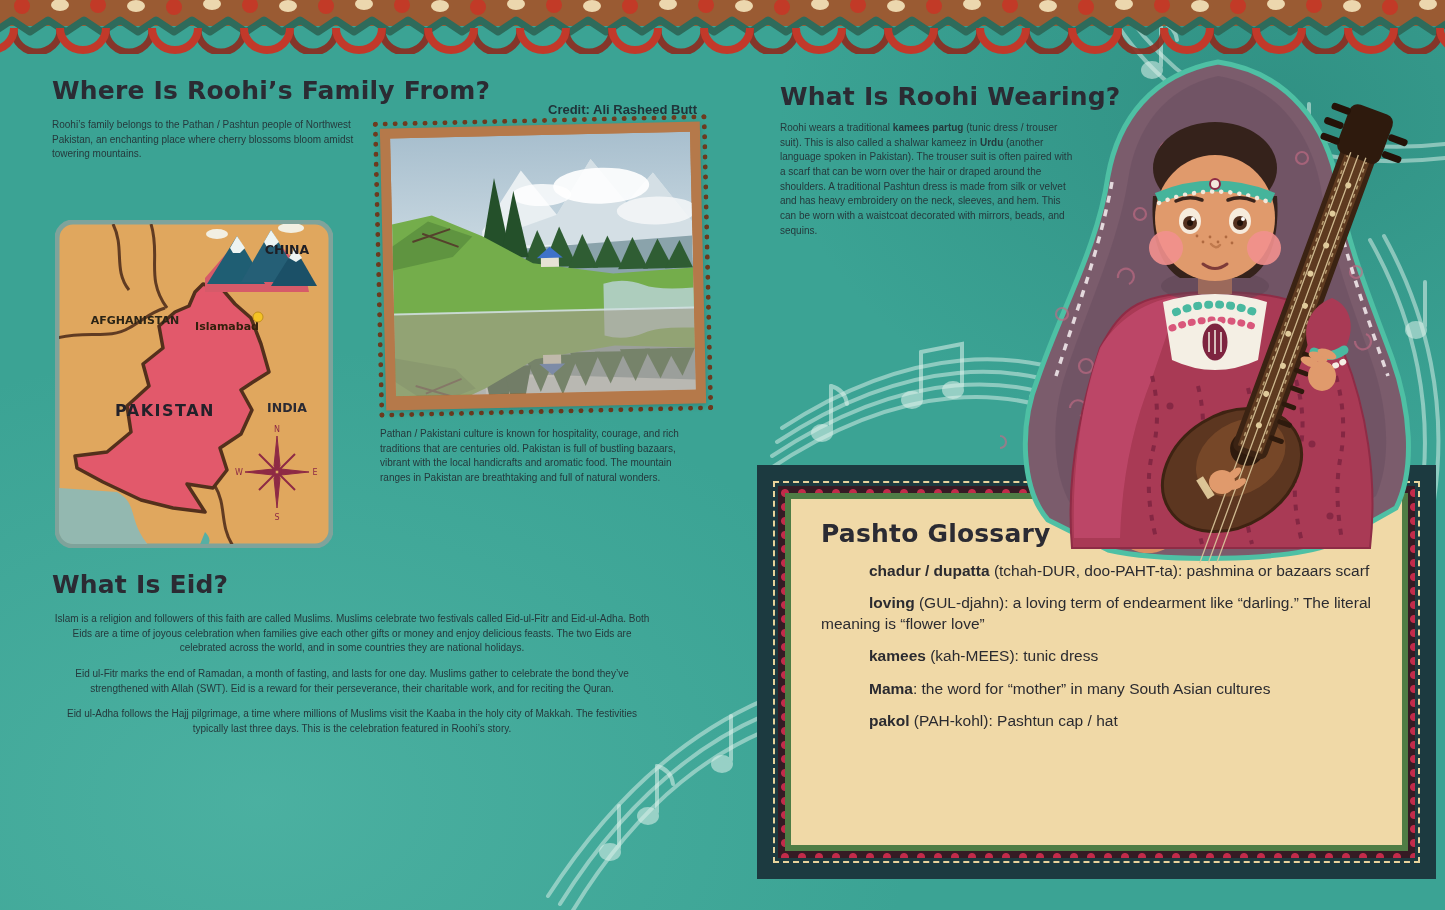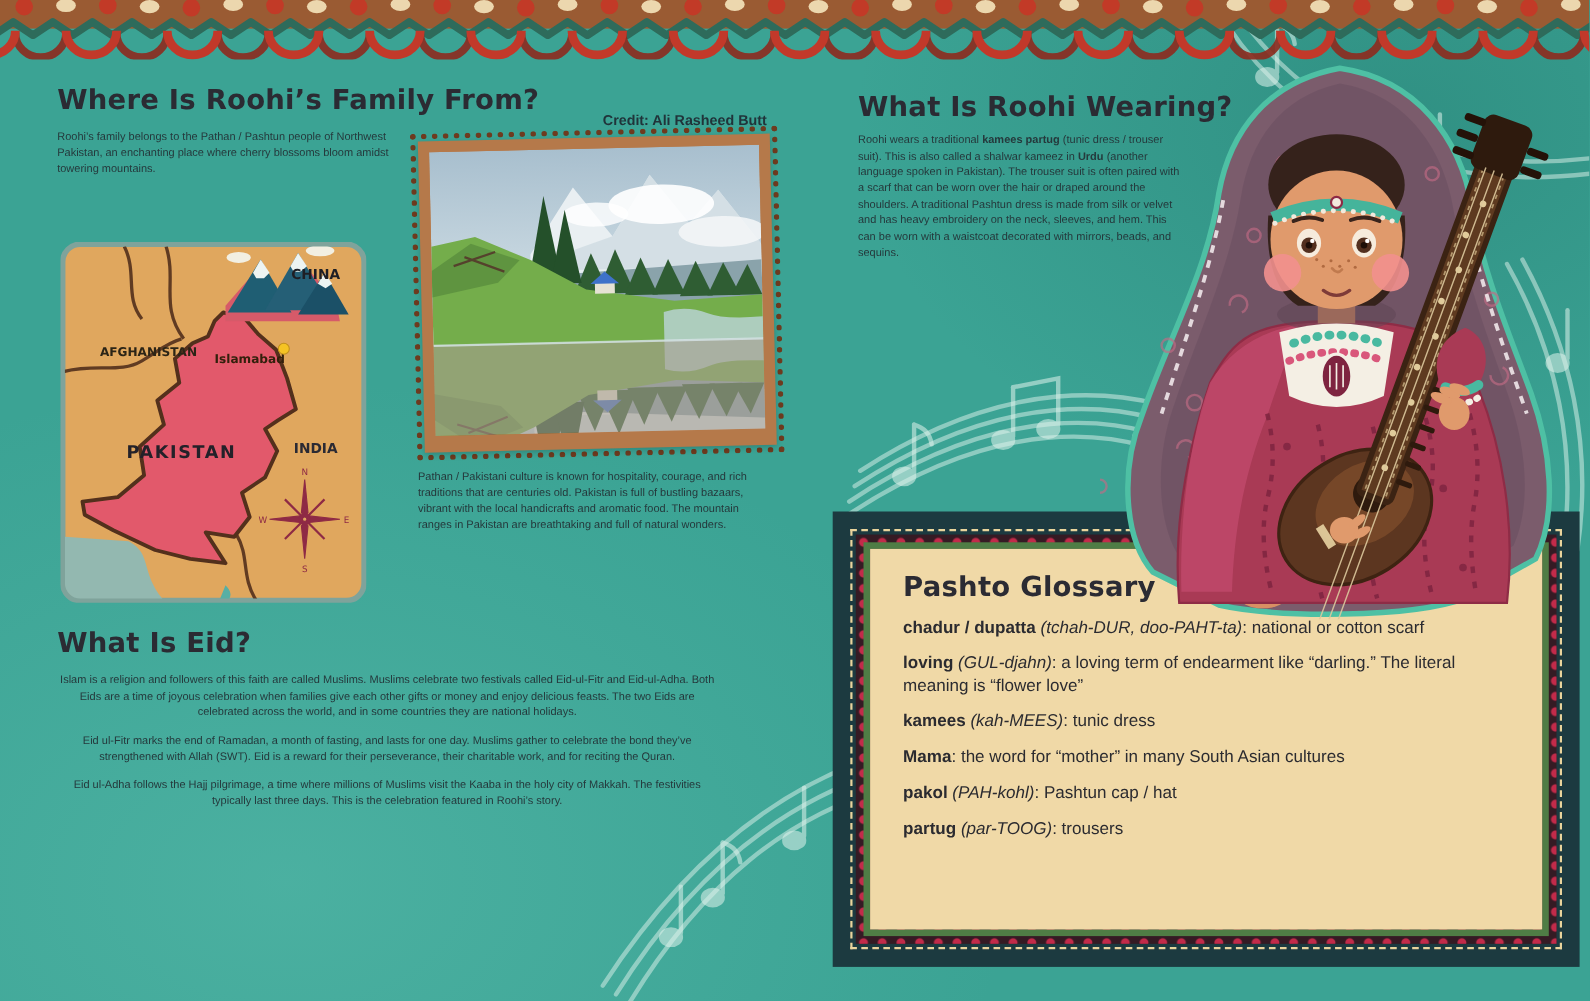--- a/index.html
+++ b/index.html
@@ -47,22 +47,22 @@
   #glossary-box{left:757px;top:465px;width:679px;height:414px;background:#1C3A40;padding:16px;box-sizing:border-box;z-index:3;}
   .g-lace{border:2px dashed #E9D49C;padding:3px;height:100%;box-sizing:border-box;}
   .g-dots{
     background:#351B24;
     background-image:radial-gradient(circle at 7px 7px, #C22B4A 3.5px, rgba(0,0,0,0) 4.5px);
     background-size:17px 14px;padding:7px;height:100%;box-sizing:border-box;}
   .g-green{border:6px solid #4F7D45;height:100%;box-sizing:border-box;}
   .g-paper{background:#F0D9A7;height:100%;box-sizing:border-box;padding:20px 30px 4px 30px;}
   #glossary-title{font-size:25px;margin:0 0 13px 0;}
   .g-entry{font-size:15.5px;line-height:1.32;margin-bottom:12px;color:#2B2B30;}
-  .g-term{font-weight:bold;}
-  .g-pron{font-style:italic;}
+  .g-term{font-weight:bold;margin-left:48px;}
+  .g-pron{}
 
   
   #music-notes{left:0;top:0;width:1445px;height:910px;z-index:1;pointer-events:none;}
   #roohi-illustration{left:1000px;top:46px;width:445px;height:517px;z-index:4;pointer-events:none;}
 </style>
 </head>
 <body>
 
 <svg id="music-notes" class="abs" viewBox="0 0 1445 910" fill="none">
   <g stroke="#DFF3EC" stroke-width="4" opacity="0.5" stroke-linecap="round">
@@ -310,26 +310,25 @@
   <span class="spacer-b"></span>
 <span>Roohi wears a traditional </span><span class="b">kamees partug</span><span> (tunic dress / trouser suit). This is also called a shalwar kameez in </span><span class="b">Urdu</span><span> (another language spoken in Pakistan). The trouser suit is often paired with a scarf that can be worn over the hair or draped around the shoulders. A traditional Pashtun dress is made from silk or velvet and has heavy embroidery on the neck, sleeves, and hem. This can be worn with a waistcoat decorated with mirrors, beads, and sequins.</span></div>
 
 <div id="glossary-box" class="abs">
   <div class="g-lace">
     <div class="g-dots">
       <div class="g-green">
         <div class="g-paper">
           <h3 id="glossary-title" class="heading">Pashto Glossary</h3>
           <div id="glossary-entries">
-              <div class="g-entry"><span class="g-term">chadur / dupatta</span><span class="g-pron"> (tchah-DUR, doo-PAHT-ta)</span><span class="g-def">: national or cotton scarf</span></div>
+              <div class="g-entry"><span class="g-term">chadur / dupatta</span><span class="g-pron"> (tchah-DUR, doo-PAHT-ta)</span><span class="g-def">: pashmina or bazaars scarf</span></div>
               <div class="g-entry"><span class="g-term">loving</span><span class="g-pron"> (GUL-djahn)</span><span class="g-def">: a loving term of endearment like “darling.” The literal meaning is “flower love”</span></div>
               <div class="g-entry"><span class="g-term">kamees</span><span class="g-pron"> (kah-MEES)</span><span class="g-def">: tunic dress</span></div>
               <div class="g-entry"><span class="g-term">Mama</span><span class="g-def">: the word for “mother” in many South Asian cultures</span></div>
               <div class="g-entry"><span class="g-term">pakol</span><span class="g-pron"> (PAH-kohl)</span><span class="g-def">: Pashtun cap / hat</span></div>
-              <div class="g-entry"><span class="g-term">partug</span><span class="g-pron"> (par-TOOG)</span><span class="g-def">: trousers</span></div>
             </div>
         </div>
       </div>
     </div>
   </div>
 </div>
 
 <svg id="roohi-illustration" class="abs" viewBox="0 0 445 517">
 
   <path d="M218,16 C152,28 118,74 108,130 C98,200 62,262 38,332 C18,382 22,444 48,474 L108,504 C162,516 282,516 332,498 L396,462 C416,422 410,362 392,312 C372,257 348,202 338,142 C328,80 288,26 218,16 Z" fill="#7B5C6C" stroke="#4EC0A4" stroke-width="5"></path>

